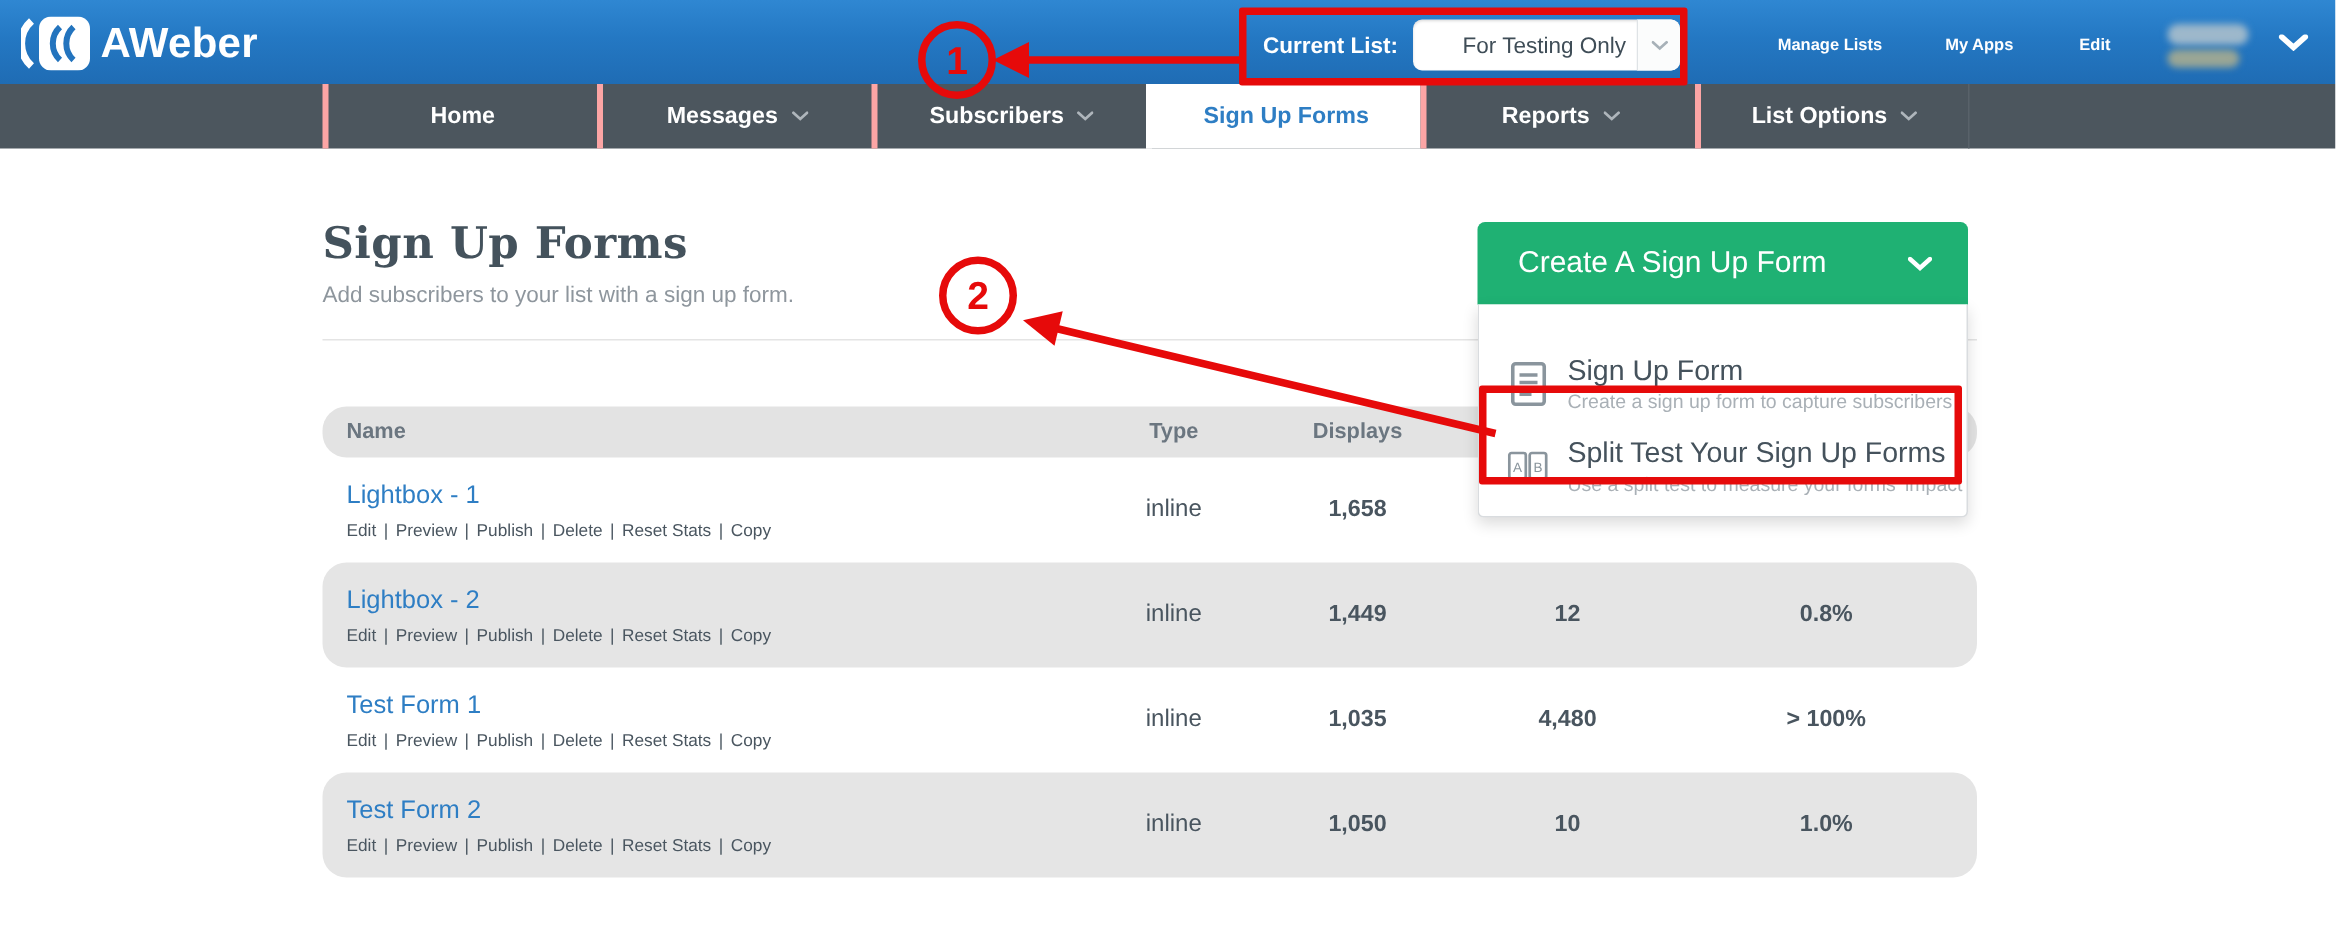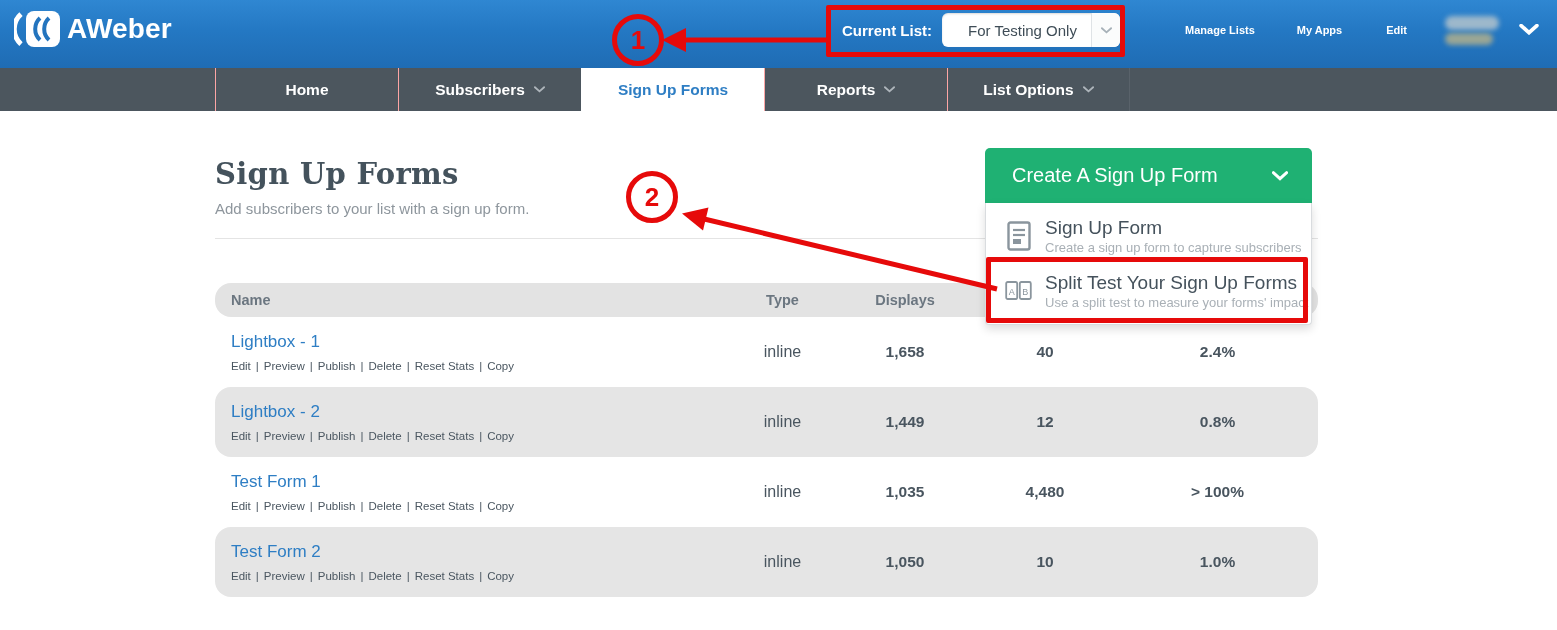--- a/index.html
+++ b/index.html
@@ -1,22 +1,22 @@
 <!DOCTYPE html>
 <html><head>
 <meta charset="utf-8">
 <style>
   * { margin:0; padding:0; box-sizing:border-box; }
   html,body { width:1557px; height:630px; background:#fff; overflow:hidden;
               font-family:"Liberation Sans", sans-serif; }
   body { position:relative; }
 
   
-  .hdr { position:relative; height:68px;
-         background:linear-gradient(180deg,#2f87d2 0%,#2478c3 45%,#1f6cb4 100%); z-index:1; }
+  .hdr { position:relative; height:56px;
+         background:linear-gradient(180deg,#2f87d2 0%,#2478c3 45%,#1f6cb4 100%); z-index:1;text-align:center; }
   .logo { position:absolute; left:14px; top:11px; display:flex; align-items:center; gap:7px; cursor:pointer; }
   .logo-text { color:#fff; font-size:28px; font-weight:bold; letter-spacing:.2px; }
   .cl-group { position:absolute; left:842px; top:13px; display:flex; align-items:center; gap:10px; }
   .cl-label { color:#fff; font-weight:bold; font-size:15px; }
   .combo { width:178px; height:34px; background:#fff; border-radius:6px; display:flex;
            align-items:center; cursor:pointer; box-shadow:inset 0 1px 2px rgba(0,0,0,.15); }
   .combo-val { font-size:15px; color:#3f4d57; padding-left:26px; flex:1; }
   .combo-arrow { width:29px; height:100%; border-left:1px solid #dfe3e6; background:#fbfcfc;
                  border-radius:0 6px 6px 0; display:flex; align-items:center; justify-content:center; color:#a7b1b8; }
   .hdr-right { position:absolute; right:0; top:0; height:60px; display:flex; align-items:center; }
@@ -25,21 +25,21 @@
   .user-blob { width:58px; display:flex; flex-direction:column; gap:3px; margin-right:16px; }
   .blob { border-radius:7px; filter:blur(2.5px); }
   .blob-a { width:54px; height:14px; background:#9db8cb; }
   .blob-b { width:48px; height:12px; background:#9aa695; }
   .user-chev { color:#fff; margin-right:18px; cursor:pointer; }
 
   
   .nav { position:relative; height:43px; background:#4c565e; z-index:1; }
   .tabs { margin-left:215px; width:1098px; height:100%; display:flex; }
   .tab { flex:0 0 183px; display:flex; align-items:center; justify-content:center; gap:9px;
-         color:#fff; font-weight:bold; font-size:15.5px; cursor:pointer; border-left:1px solid #fca5a5; }
+         color:#fff; font-weight:bold; font-size:15.5px; cursor:pointer; border-left:4px solid #fca5a5; }
   .tab:last-child { border-right:1px solid #59626a; }
   .tab .chev { color:#aeb5bb; }
   .tab.active { background:#fff; color:#2e7ec4; border-left-color:#fff; }
 
   .chev { display:inline-block; }
 
   
   .content { padding-left:215px; position:relative; }
   .page-title { margin-top:46px; font-family:"DejaVu Serif", serif; font-weight:bold;
                 font-size:29px; color:#44525c; letter-spacing:.3px; }
@@ -62,21 +62,21 @@
   .cell-type { font-size:16px; color:#49555f; }
   .cell-num { font-size:15.5px; font-weight:bold; color:#49555f; }
 
   
   .create-btn { position:absolute; left:985px; top:148px; width:327px; height:55px; z-index:50;
                 background:#1fb173; border-radius:5px 5px 0 0; color:#fff; font-weight:normal;
                 font-size:20px; display:flex; align-items:center; padding:0 24px 0 27px; cursor:pointer; }
   .create-btn .chev { margin-left:auto; }
   .menu { position:absolute; left:985px; top:203px; width:327px; z-index:50; background:#fff;
           border:1px solid #d9dcdf; border-top:none; border-radius:0 0 4px 4px;
-          box-shadow:0 4px 10px rgba(0,0,0,.14); padding:5px 0 6px; }
+          box-shadow:0 4px 10px rgba(0,0,0,.14); padding:25px 0 6px; }
   .mi { height:55px; display:flex; align-items:center; gap:13px; padding-left:19px; cursor:pointer; }
   .mi-icon { width:27px; display:flex; justify-content:center; }
   .mi-title { font-size:19px; color:#45525c; }
   .mi-sub { font-size:13px; color:#a9b0b6; margin-top:1px; }
 
   
   .ann { position:absolute; z-index:100; border:5px solid #e60a0a; pointer-events:none; }
   .ann-box1 { left:826px; top:5px; width:299px; height:52px; border-radius:2px; }
   .ann-box2 { left:986px; top:257px; width:322px; height:66px; border-radius:2px; }
   .ann-circ { border-radius:50%; display:flex; align-items:center; justify-content:center;
@@ -127,20 +127,26 @@
     </span>
   </div>
 </div>
 
 <div class="nav">
   <div class="tabs">
     <div class="tab">
       <span>Home</span>
     </div>
     <div class="tab">
+      <span>Messages</span>
+      <svg class="chev" width="11" height="7" viewBox="0 0 12 7">
+          <path d="M1 1 L6 5.5 L11 1" fill="none" stroke="currentColor" stroke-width="2" stroke-linecap="round"></path>
+        </svg>
+    </div>
+    <div class="tab">
       <span>Subscribers</span>
       <svg class="chev" width="11" height="7" viewBox="0 0 12 7">
           <path d="M1 1 L6 5.5 L11 1" fill="none" stroke="currentColor" stroke-width="2" stroke-linecap="round"></path>
         </svg>
     </div>
     <div class="tab active">
       <span>Sign Up Forms</span>
     </div>
     <div class="tab">
       <span>Reports</span>

